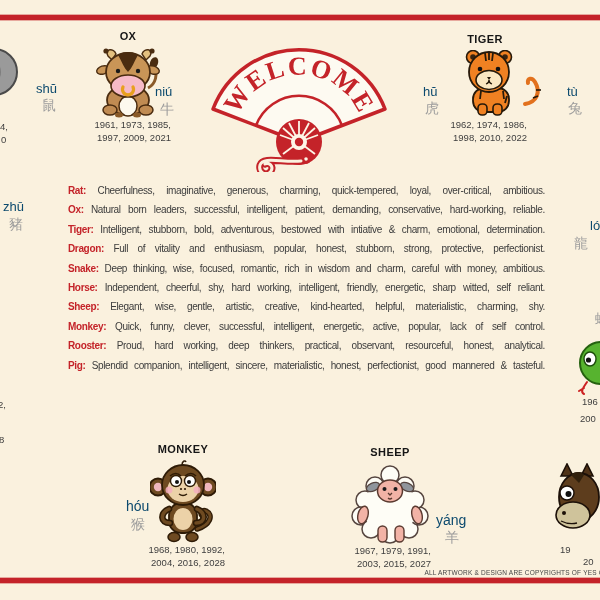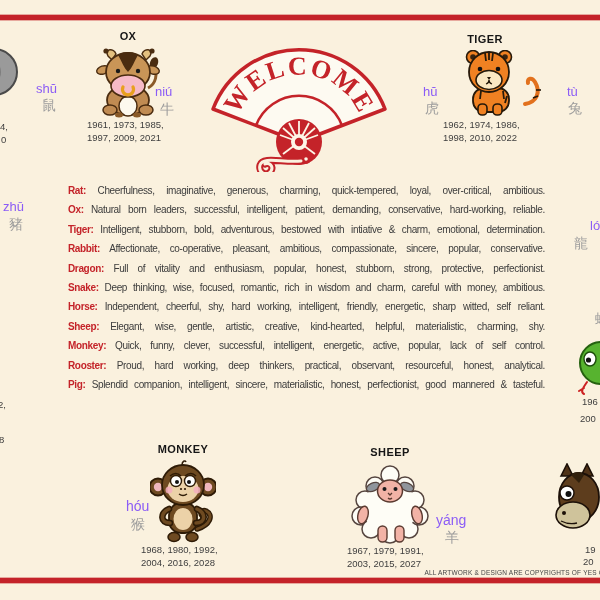--- a/index.html
+++ b/index.html
@@ -17,23 +17,23 @@
   .traits{position:absolute;left:56px;top:184px;width:489px;}
   .trait-row{
     font-size:10px;line-height:13px;margin-bottom:6.4px;
     color:#3c3c3c;letter-spacing:-0.35px;word-spacing:-0.8px;
     text-align:justify;text-align-last:justify;
   }
   .trait-label{color:#c42329;font-weight:bold;padding-left:12px;}
 
   .animal-title{position:absolute;font-weight:bold;font-size:11px;color:#161616;
     text-align:center;letter-spacing:.4px;}
-  .pinyin{position:absolute;font-size:13px;color:#8b5cf6;}
+  .pinyin{position:absolute;font-size:13px;color:#0c4a6e;}
   .hanzi{position:absolute;font-size:14px;color:#9c9c9c;}
-  .years{position:absolute;font-size:9.5px;line-height:12.5px;color:#3e3e3e;text-align:left;white-space:pre-line;}
+  .years{position:absolute;font-size:9.5px;line-height:12.5px;color:#3e3e3e;text-align:right;white-space:pre-line;}
   .frag{position:absolute;font-size:9.5px;color:#3e3e3e;white-space:nowrap;}
   .frag-hanzi{position:absolute;font-size:14px;color:#9c9c9c;}
   .copyright{position:absolute;top:569px;right:-4px;font-size:6.5px;color:#454545;
     letter-spacing:.2px;white-space:nowrap;}
   svg{position:absolute;display:block;}
 </style>
 </head>
 <body>
 
 <div class="canvas">
@@ -152,21 +152,20 @@
 
   <div class="pinyin" style="left:3px;top:199px;">zhū</div>
   <div class="hanzi" style="left:9px;top:216px;">豬</div>
   <div class="frag" style="left:-2px;top:399px;">2,</div>
   <div class="frag" style="left:-1px;top:434px;">8</div>
 
   <div class="traits">
     <div class="trait-row"><span class="trait-label">Rat:</span> <span>Cheerfulness, imaginative, generous, charming, quick-tempered, loyal, over-critical, ambitious.</span></div>
     <div class="trait-row"><span class="trait-label">Ox:</span> <span>Natural born leaders, successful, intelligent, patient, demanding, conservative, hard-working, reliable.</span></div>
     <div class="trait-row"><span class="trait-label">Tiger:</span> <span>Intelligent, stubborn, bold, adventurous, bestowed with intiative &amp; charm, emotional, determination.</span></div>
-    <div class="trait-row"><span class="trait-label">Rabbit:</span> <span>Affectionate, co-operative, pleasant, ambitious, compassionate, sincere, popular, conservative.</span></div>
     <div class="trait-row"><span class="trait-label">Dragon:</span> <span>Full of vitality and enthusiasm, popular, honest, stubborn, strong, protective, perfectionist.</span></div>
     <div class="trait-row"><span class="trait-label">Snake:</span> <span>Deep thinking, wise, focused, romantic, rich in wisdom and charm, careful with money, ambitious.</span></div>
     <div class="trait-row"><span class="trait-label">Horse:</span> <span>Independent, cheerful, shy, hard working, intelligent, friendly, energetic, sharp witted, self reliant.</span></div>
     <div class="trait-row"><span class="trait-label">Sheep:</span> <span>Elegant, wise, gentle, artistic, creative, kind-hearted, helpful, materialistic, charming, shy.</span></div>
     <div class="trait-row"><span class="trait-label">Monkey:</span> <span>Quick, funny, clever, successful, intelligent, energetic, active, popular, lack of self control.</span></div>
     <div class="trait-row"><span class="trait-label">Rooster:</span> <span>Proud, hard working, deep thinkers, practical, observant, resourceful, honest, analytical.</span></div>
     <div class="trait-row"><span class="trait-label">Pig:</span> <span>Splendid companion, intelligent, sincere, materialistic, honest, perfectionist, good mannered &amp; tasteful.</span></div>
   </div>
 
   <div class="animal-title" style="left:127px;top:443px;width:112px;">MONKEY</div>
@@ -238,18 +237,18 @@
     <polygon points="10,13 16,1 22,13" fill="#4f3217" stroke="#1c1008" stroke-width="1.6"></polygon>
     <polygon points="30,13 36,1 42,13" fill="#4f3217" stroke="#1c1008" stroke-width="1.6"></polygon>
     <ellipse cx="28" cy="34" rx="20" ry="24" fill="#5d3d1d" stroke="#1c1008" stroke-width="1.8"></ellipse>
     <path d="M20,12 C24,8 30,8 33,12 L28,20 Z" fill="#31200c"></path>
     <circle cx="16" cy="30" r="7" fill="#fff" stroke="#1c1008" stroke-width="1.5"></circle>
     <circle cx="17.5" cy="31" r="3" fill="#111"></circle>
     <ellipse cx="22" cy="52" rx="17" ry="13" fill="#cfc39b" stroke="#1c1008" stroke-width="1.6"></ellipse>
     <circle cx="13" cy="50" r="2" fill="#1c1008"></circle>
     <path d="M10,58 q8,4 16,2" fill="none" stroke="#1c1008" stroke-width="1.3"></path>
   </svg>
-  <div class="frag" style="left:585px;top:544px;">19</div>
+  <div class="frag" style="left:560px;top:544px;">19</div>
   <div class="frag" style="left:583px;top:556px;">20</div>
 
   <div class="copyright">ALL ARTWORK &amp; DESIGN ARE COPYRIGHTS OF YES G</div>
 
 </div>
 
 </body></html>

